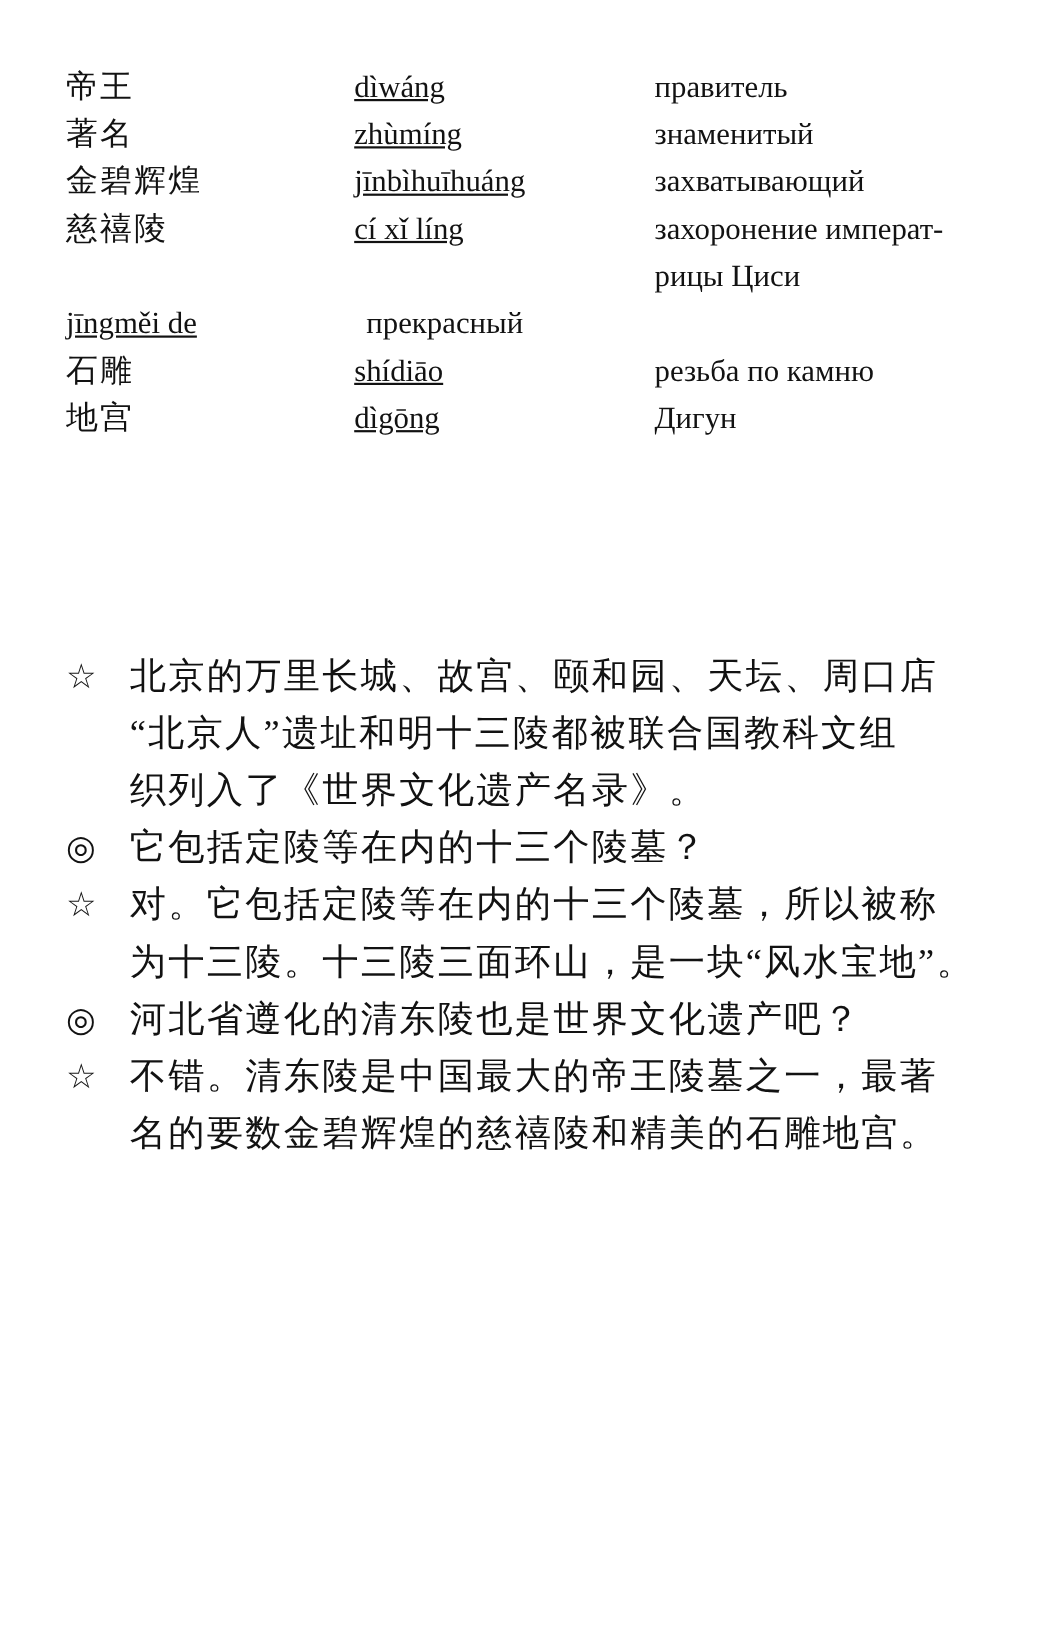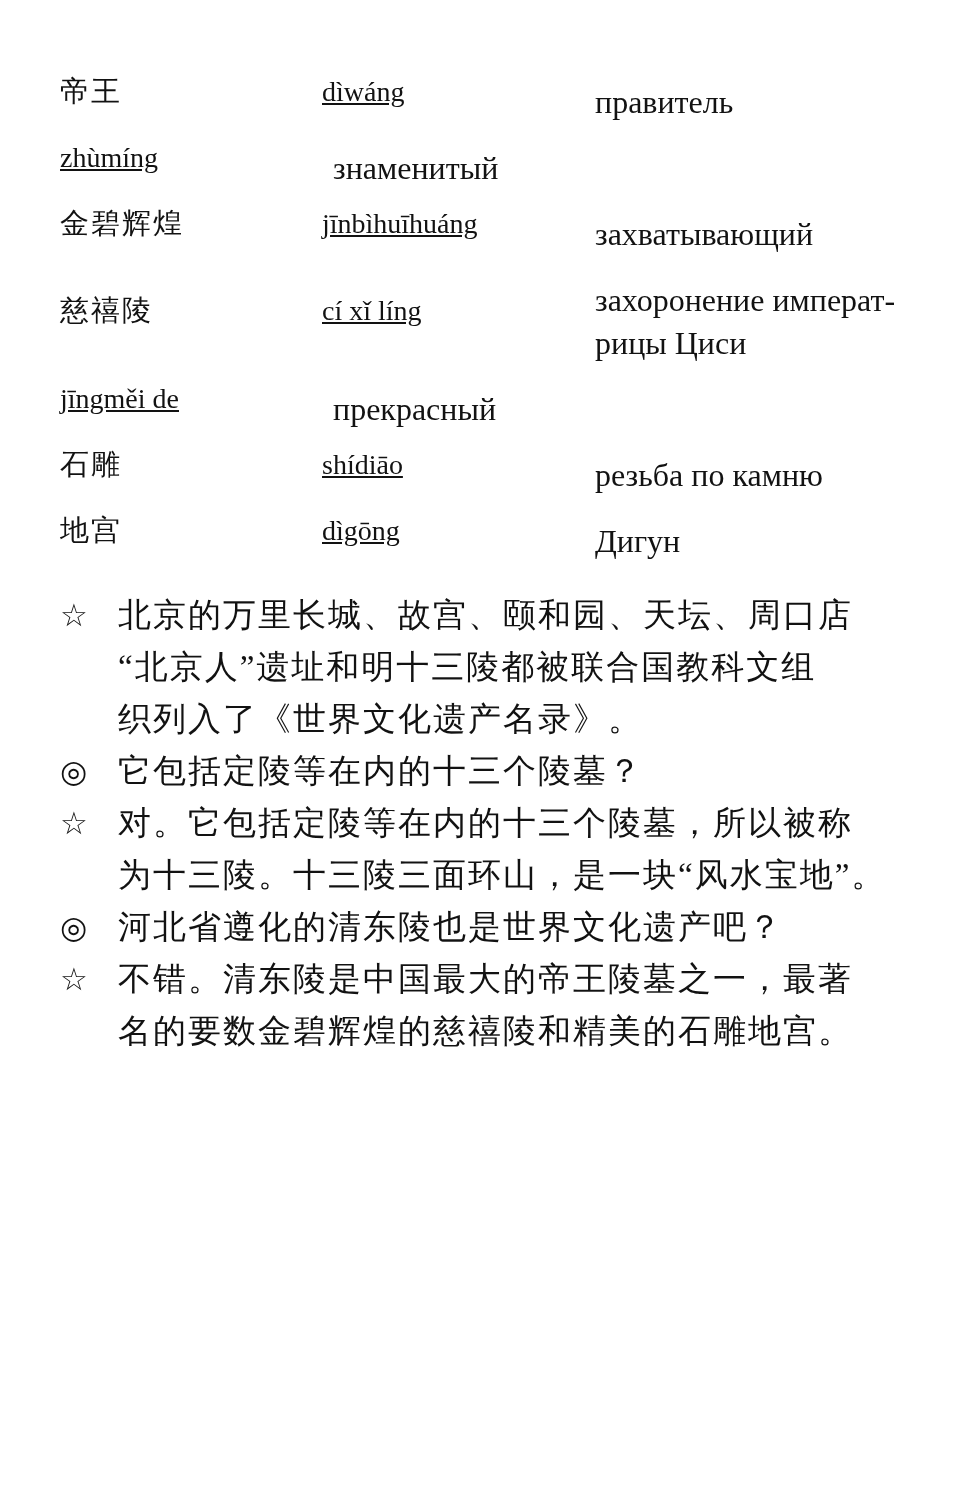--- a/index.html
+++ b/index.html
@@ -19,41 +19,40 @@
 
   
   .vocab {
     position: absolute;
     top: 58px;
     left: 60px;
     right: 38px;
   }
   .vocab-row {
     display: flex;
-    align-items: center;
+    align-items: flex-start;
   }
   .col-cn {
     width: 262px;
     font-size: 29px;
     line-height: 43px;
     letter-spacing: 2px;
     white-space: nowrap;
   }
   .col-py {
     width: 273px;
     font-size: 28px;
     line-height: 43px;
     white-space: nowrap;
     text-decoration: underline;
   }
   .col-ru {
     flex: 1;
-    font-size: 32px;
+    font-size: 28px;
     line-height: 43px;
-    margin-top: 23px;
   }
   .ru-line {
     white-space: nowrap;
   }
 
   
   .dialogue {
     position: absolute;
     top: 589px;
     left: 60px;
@@ -88,20 +87,21 @@
   <section class="vocab" id="vocab">
   <div class="vocab-row">
     <div class="col-cn">帝王</div>
     <div class="col-py">dìwáng</div>
     <div class="col-ru">
   <div class="ru-line">правитель</div>
 </div>
   </div>
 
   <div class="vocab-row">
+    <div class="col-cn">著名</div>
     <div class="col-py">zhùmíng</div>
     <div class="col-ru">
   <div class="ru-line">знаменитый</div>
 </div>
   </div>
 
   <div class="vocab-row">
     <div class="col-cn">金碧辉煌</div>
     <div class="col-py">jīnbìhuīhuáng</div>
     <div class="col-ru">

